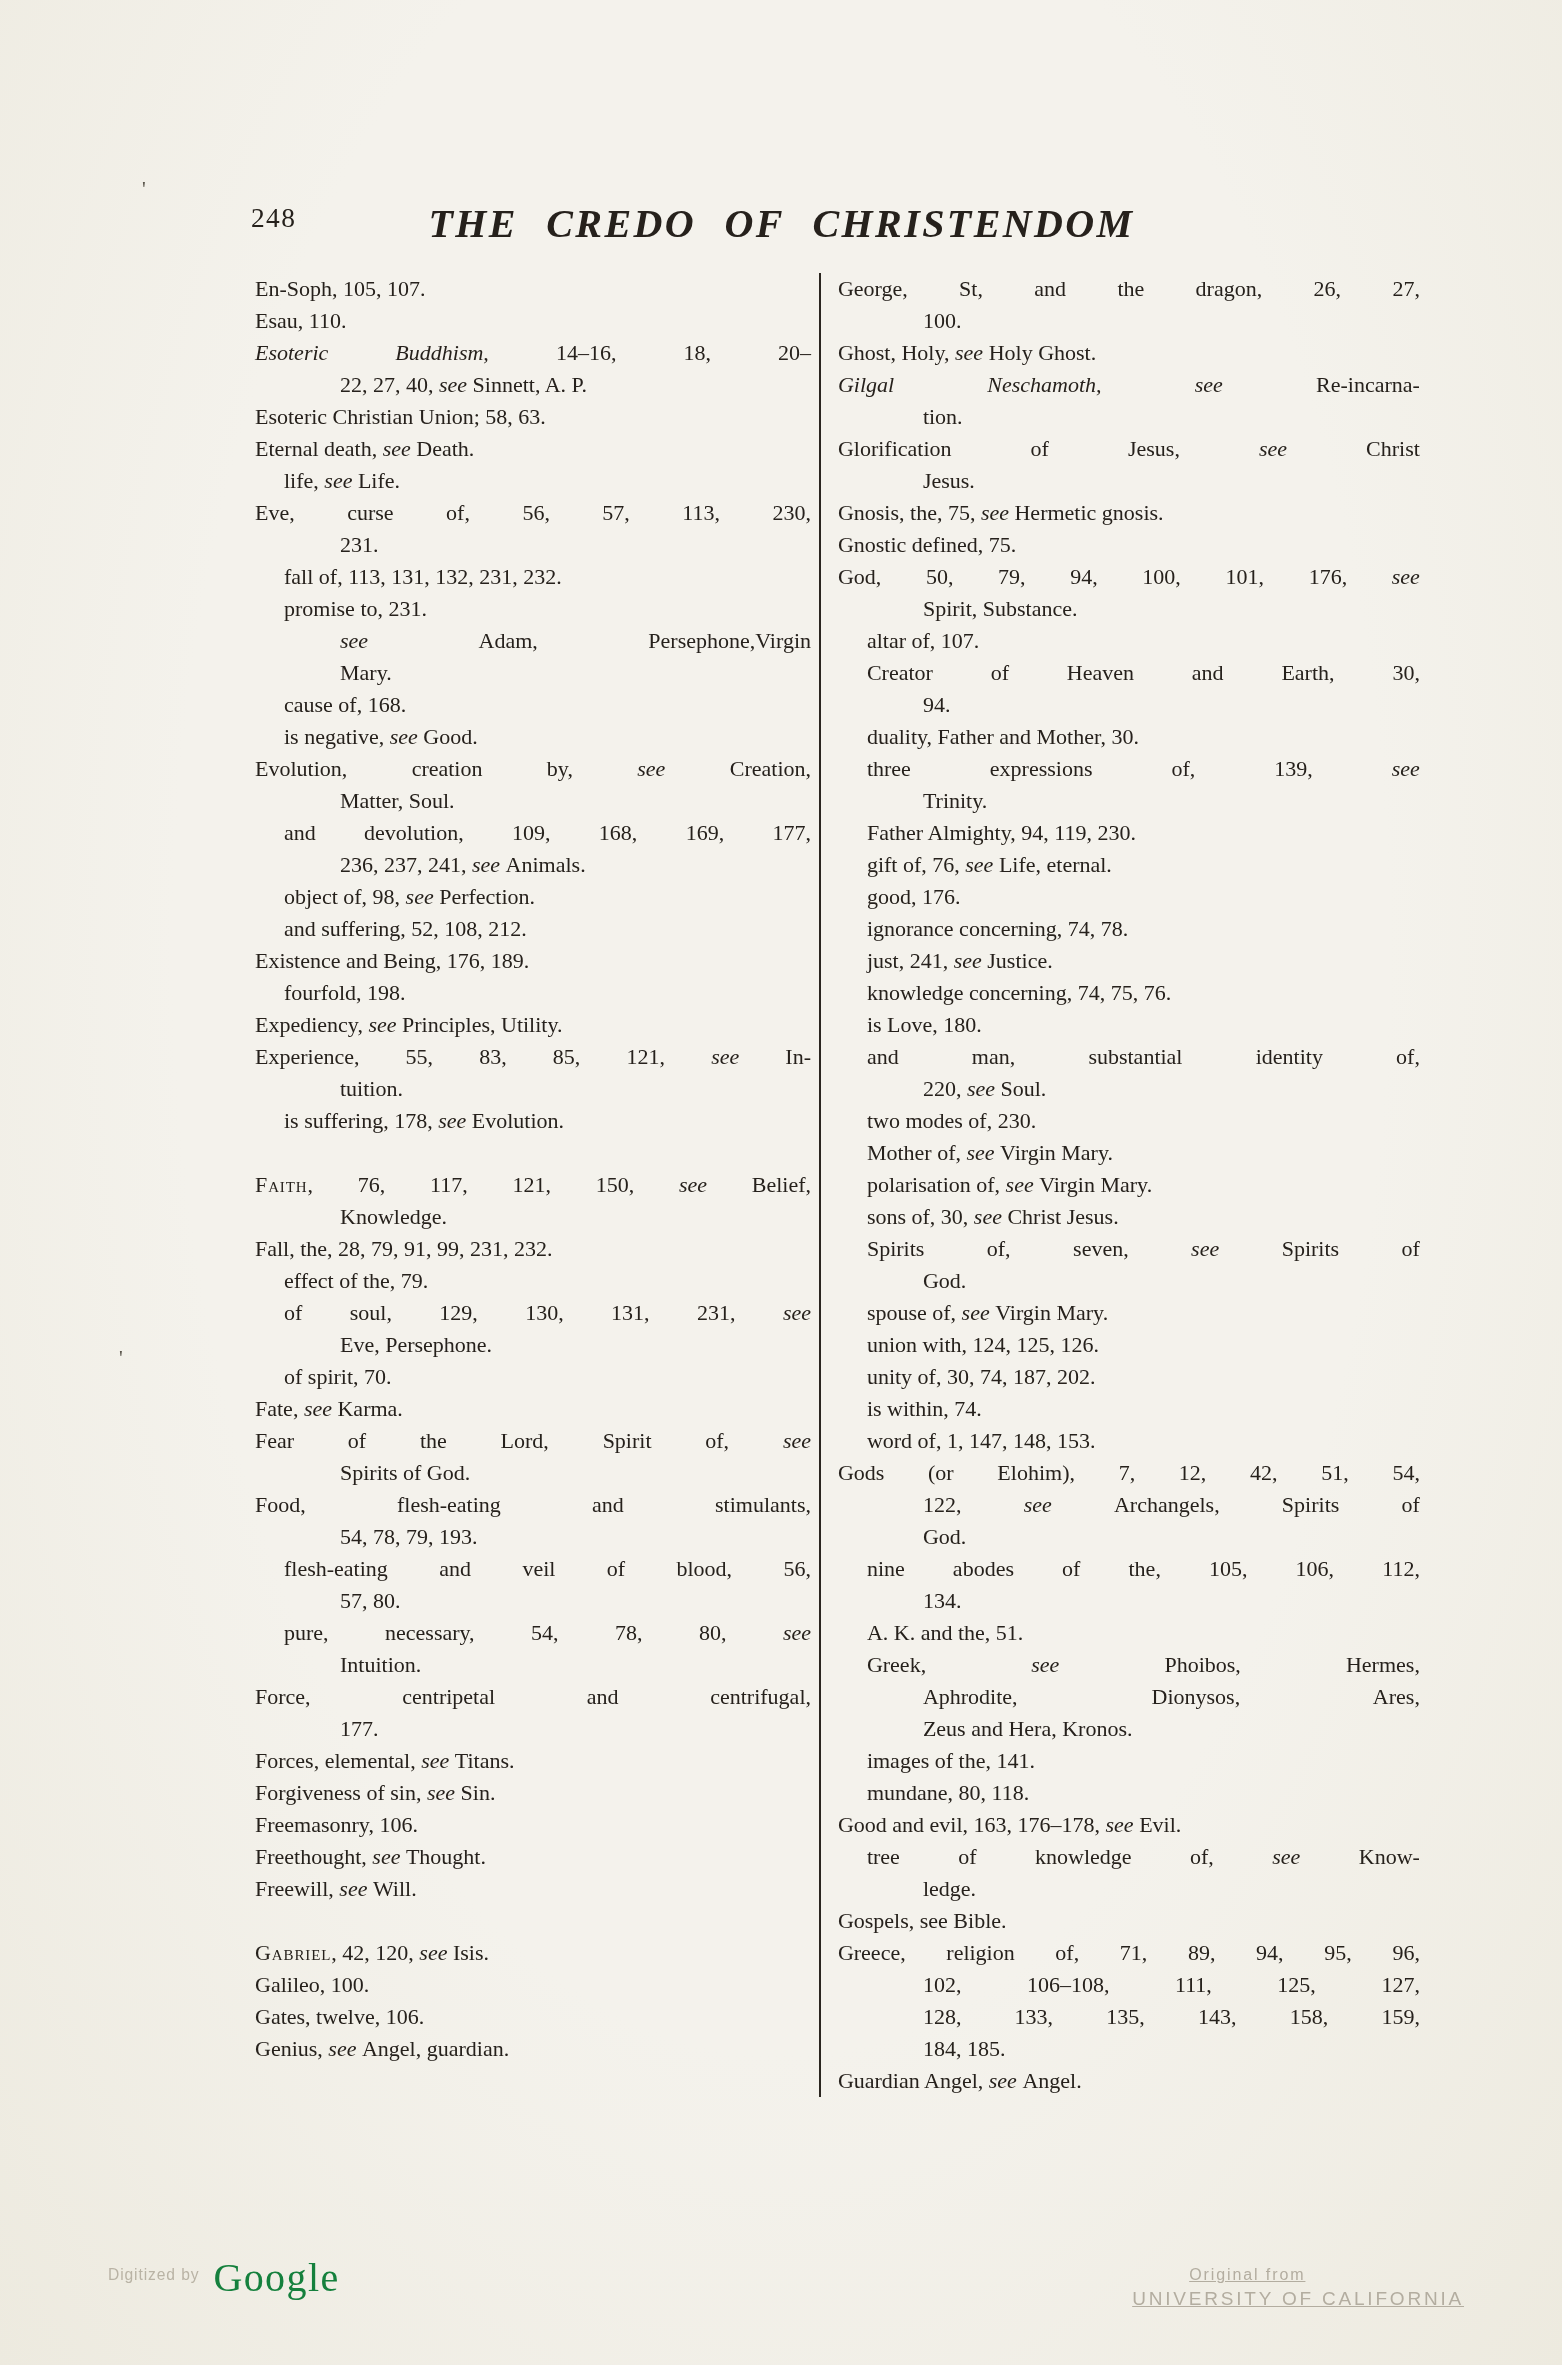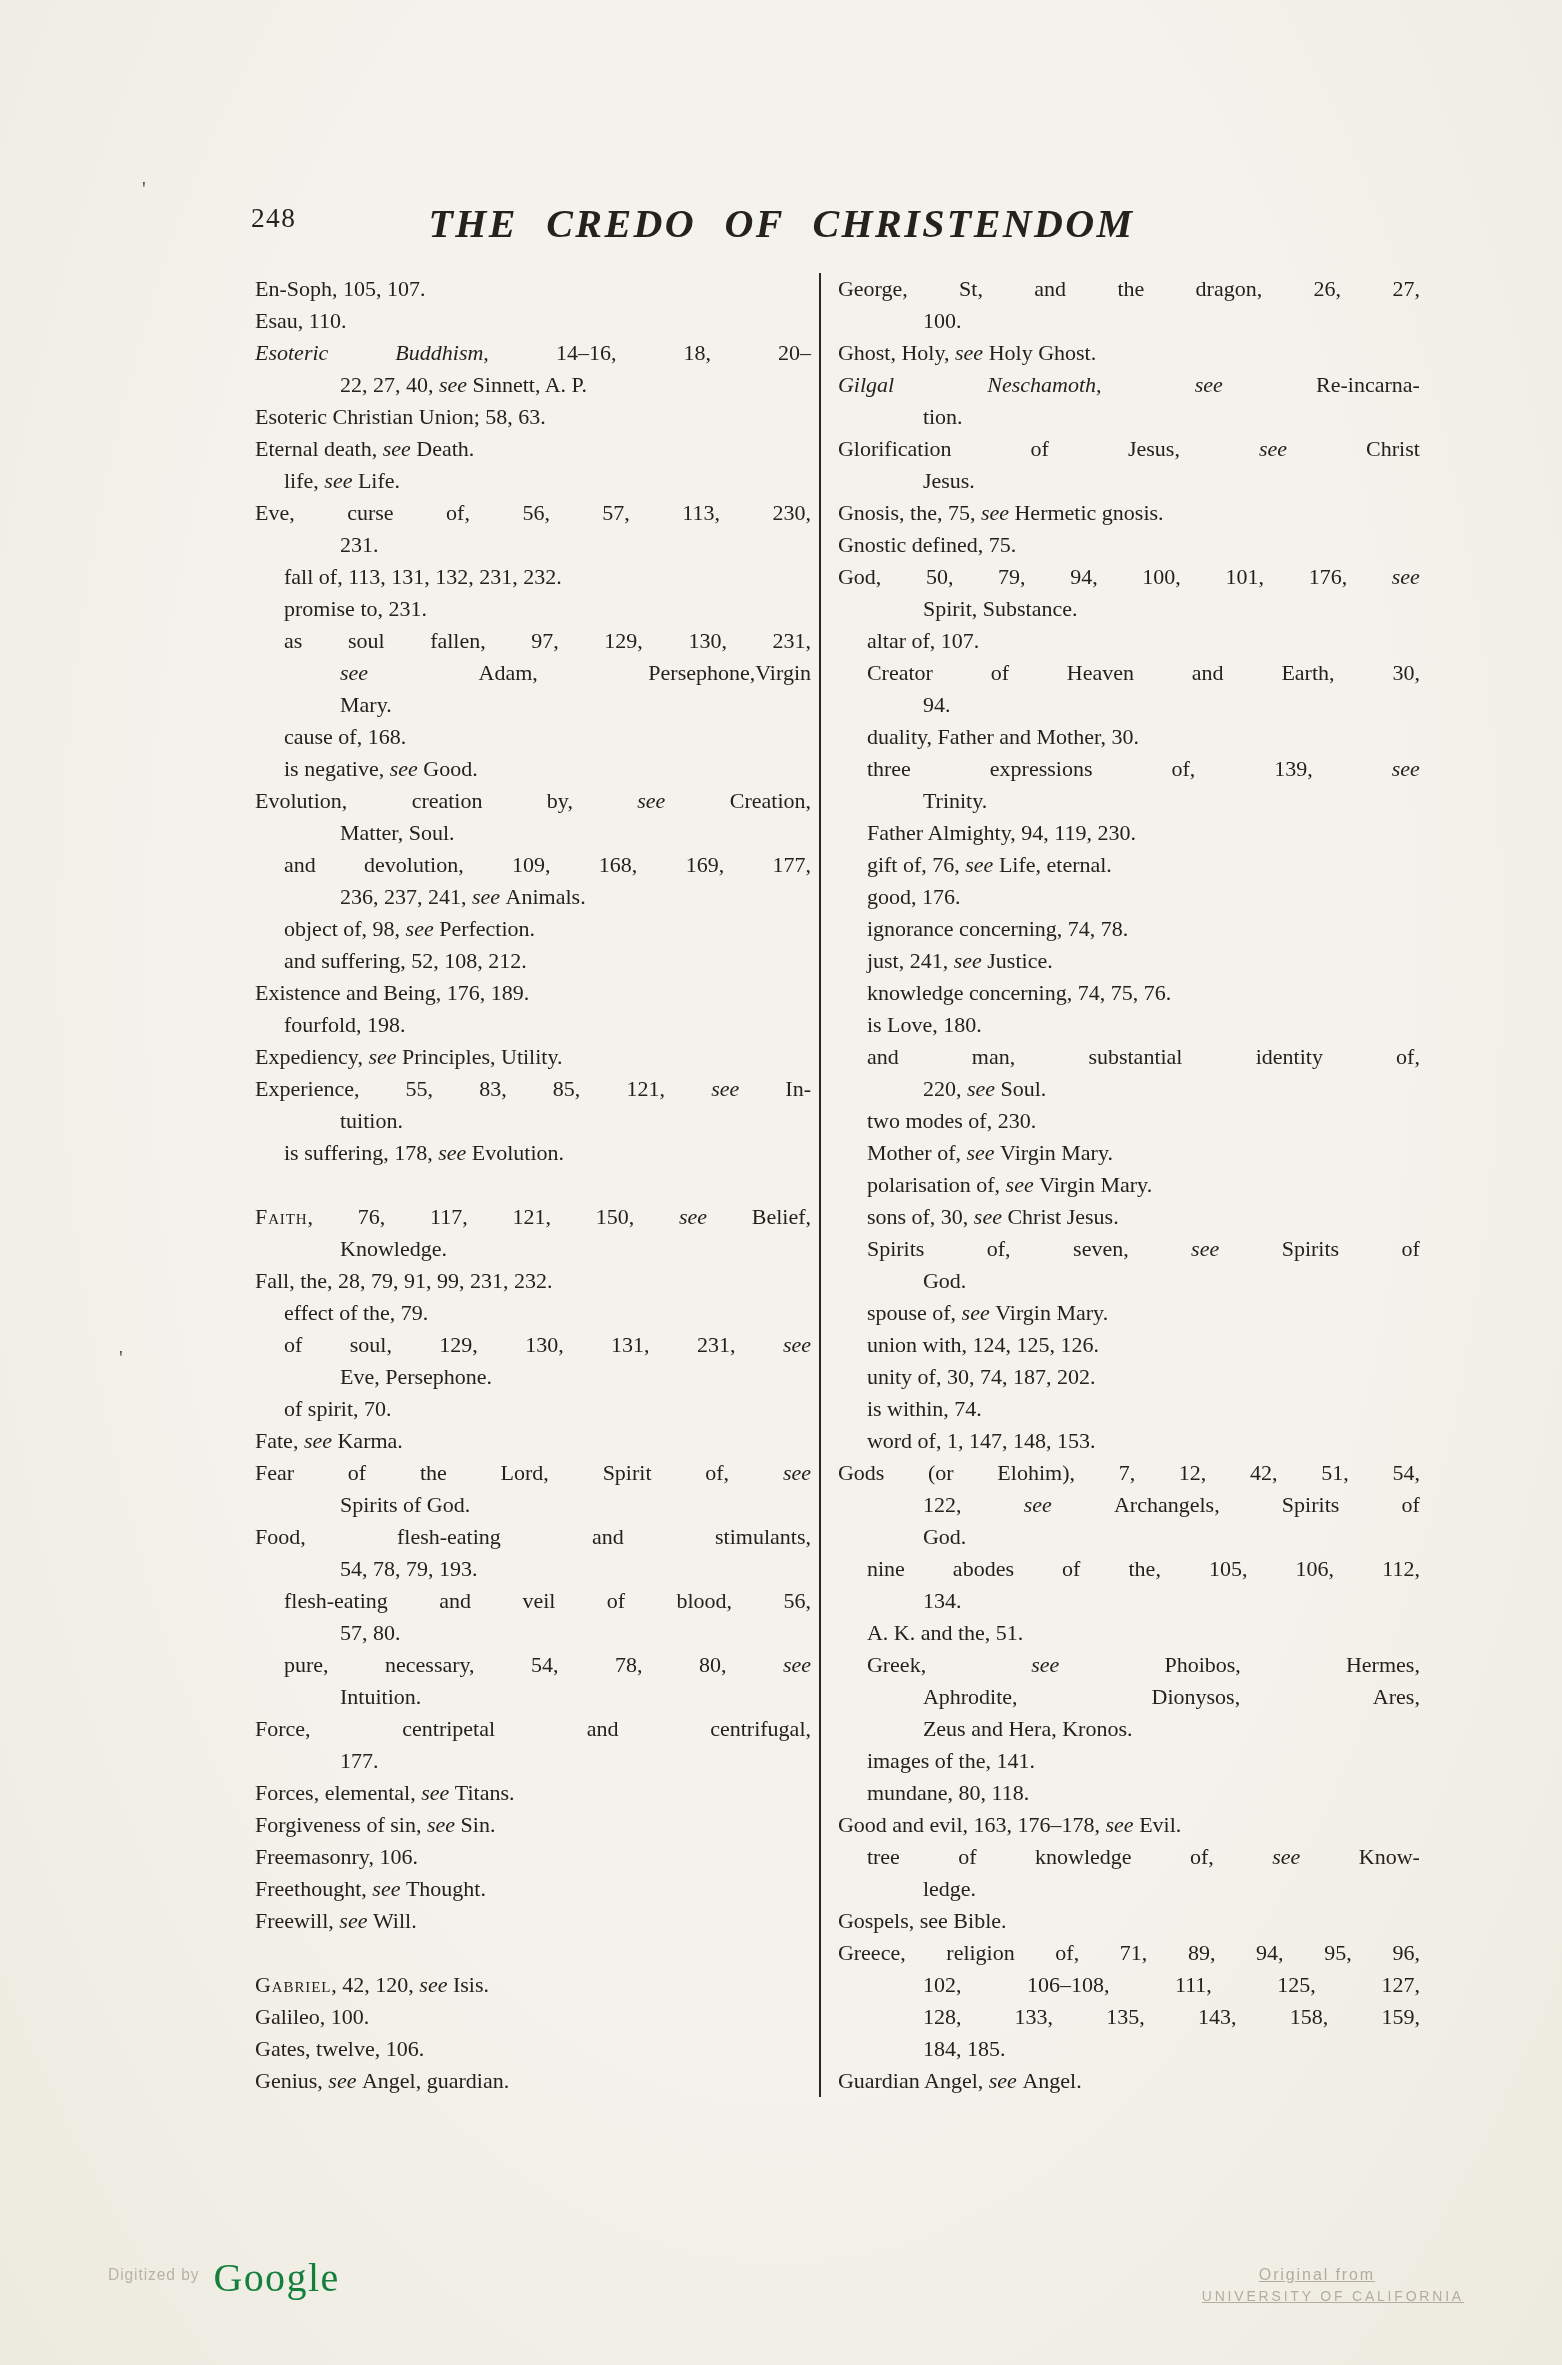--- a/index.html
+++ b/index.html
@@ -59,21 +59,21 @@
   .google {
     font-size:40px; color:#15803d; letter-spacing:1.4px; line-height:1;
   }
   .footer-right {
     position:absolute; right:99px; top:2266px;
     color:#b3ada0;
     font-family:"Liberation Sans","DejaVu Sans",sans-serif;
     text-decoration:underline;
   }
   .original-from { font-size:16px; letter-spacing:1.9px; margin-left:57px; margin-bottom:3.8px; }
-  .institution { font-size:14px; letter-spacing:2.8px; }
+  .institution { font-size:19px; letter-spacing:2.8px; }
 </style>
 </head>
 <body>
 
 <div class="page">
 
   <div class="scan-mark mark1">'</div>
   <div class="scan-mark mark2">'</div>
 
   <div class="header">
@@ -87,21 +87,20 @@
         <div class="line ind0"><span>Esau, 110.</span></div>
         <div class="line ind0 just"><span class="em">Esoteric Buddhism, </span><span>14–16, 18, 20–</span></div>
         <div class="line ind2"><span>22, 27, 40, </span><span class="em">see </span><span>Sinnett, A. P.</span></div>
         <div class="line ind0"><span>Esoteric Christian Union; 58, 63.</span></div>
         <div class="line ind0"><span>Eternal death, </span><span class="em">see </span><span>Death.</span></div>
         <div class="line ind1"><span>life, </span><span class="em">see </span><span>Life.</span></div>
         <div class="line ind0 just"><span>Eve, curse of, 56, 57, 113, 230,</span></div>
         <div class="line ind2"><span>231.</span></div>
         <div class="line ind1"><span>fall of, 113, 131, 132, 231, 232.</span></div>
         <div class="line ind1"><span>promise to, 231.</span></div>
-        <div class="line ind1 just"><span>as soul fallen, 97, 129, 130, 231,</span></div>
         <div class="line ind2 just"><span class="em">see </span><span>Adam, Persephone,Virgin</span></div>
         <div class="line ind2"><span>Mary.</span></div>
         <div class="line ind1"><span>cause of, 168.</span></div>
         <div class="line ind1"><span>is negative, </span><span class="em">see </span><span>Good.</span></div>
         <div class="line ind0 just"><span>Evolution, creation by, </span><span class="em">see </span><span>Creation,</span></div>
         <div class="line ind2"><span>Matter, Soul.</span></div>
         <div class="line ind1 just"><span>and devolution, 109, 168, 169, 177,</span></div>
         <div class="line ind2"><span>236, 237, 241, </span><span class="em">see </span><span>Animals.</span></div>
         <div class="line ind1"><span>object of, 98, </span><span class="em">see </span><span>Perfection.</span></div>
         <div class="line ind1"><span>and suffering, 52, 108, 212.</span></div>

